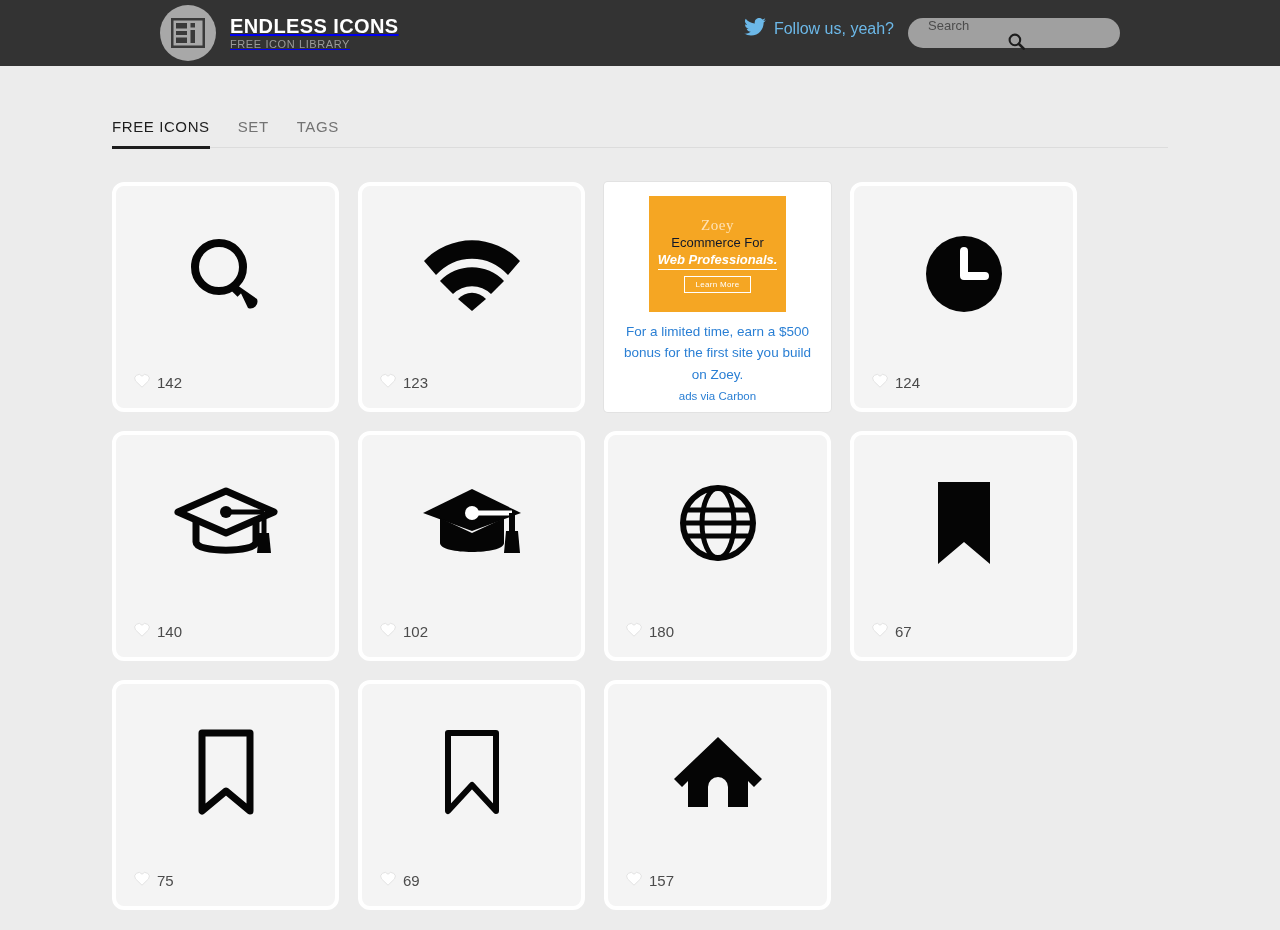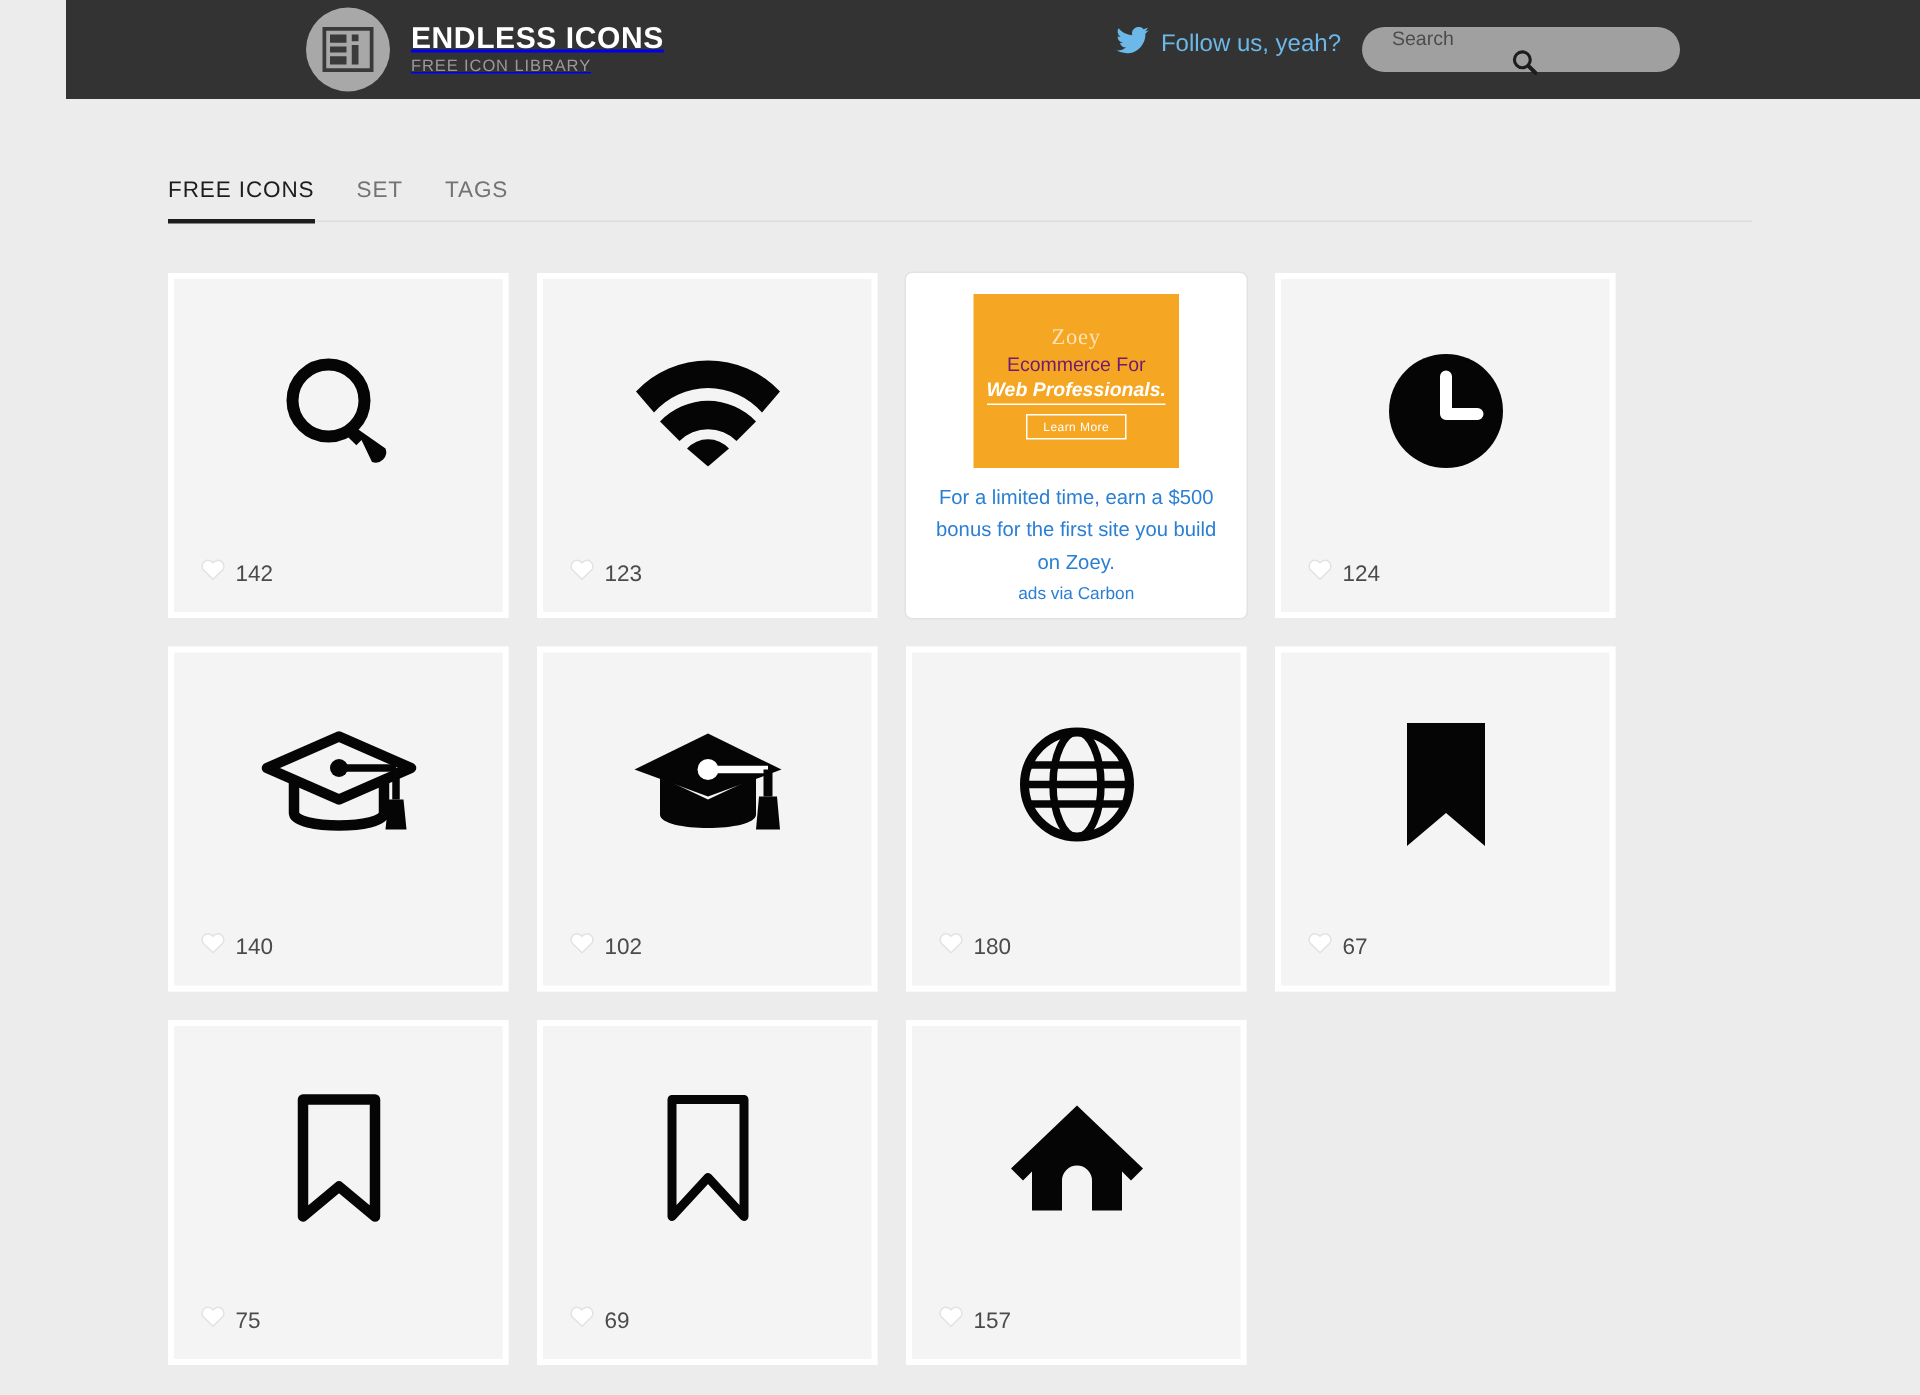--- a/index.html
+++ b/index.html
@@ -12,21 +12,20 @@
 
   
   .header {
     height: 66px;
     background: #333333;
     display: flex;
     align-items: center;
     justify-content: space-between;
     padding: 0 160px;
     position: relative;
-    margin-left: 44px;
   }
   .brand { display: flex; align-items: center; gap: 14px; }
   .brand-logo {
     width: 56px; height: 56px; border-radius: 50%;
     background: #a8a8a8;
     display: flex; align-items: center; justify-content: center;
     flex: none;
   }
   .brand-text { display: flex; flex-direction: column; justify-content: center; }
   .brand-title {
@@ -84,21 +83,21 @@
   .grid {
     display: grid;
     grid-template-columns: repeat(4, 227px);
     gap: 19px;
     margin-top: 34px;
   }
   .card {
     height: 230px;
     background: #f4f4f4;
     border: 4px solid #ffffff;
-    border-radius: 0;
+    border-radius: 12px;
     display: flex; flex-direction: column;
     cursor: pointer; position: relative;
   }
   .card-icon {
     flex: 1;
     display: flex; align-items: center; justify-content: center;
   }
   .card-foot {
     height: 46px; display: flex; align-items: center; gap: 7px;
     padding: 0 18px 6px 18px;
@@ -117,21 +116,21 @@
   }
   .ad-banner {
     width: 137px; height: 128px; background: #f5a623;
     display: flex; flex-direction: column; align-items: center;
     justify-content: center; gap: 1px; padding-top: 3px;
   }
   .ad-brand {
     color: #ffe2b5; font-size: 15px; letter-spacing: .5px;
     font-family: "Liberation Serif", serif; font-style: normal;
   }
-  .ad-l1 { color: #701a75; font-size: 13px; line-height: 16px; }
+  .ad-l1 { color: #0f172a; font-size: 13px; line-height: 16px; }
   .ad-l2 {
     color: #ffffff; font-size: 13px; font-weight: bold; font-style: italic;
     border-bottom: 1.5px solid #ffffff; line-height: 16px; padding-bottom: 1px;
   }
   .ad-btn {
     margin-top: 5px; border: 1px solid #ffffff; color: #ffffff;
     font-size: 8px; padding: 3px 11px; letter-spacing: .3px;
   }
   .ad-text {
     color: #2a7fd4; font-size: 13.5px; line-height: 21.5px;

